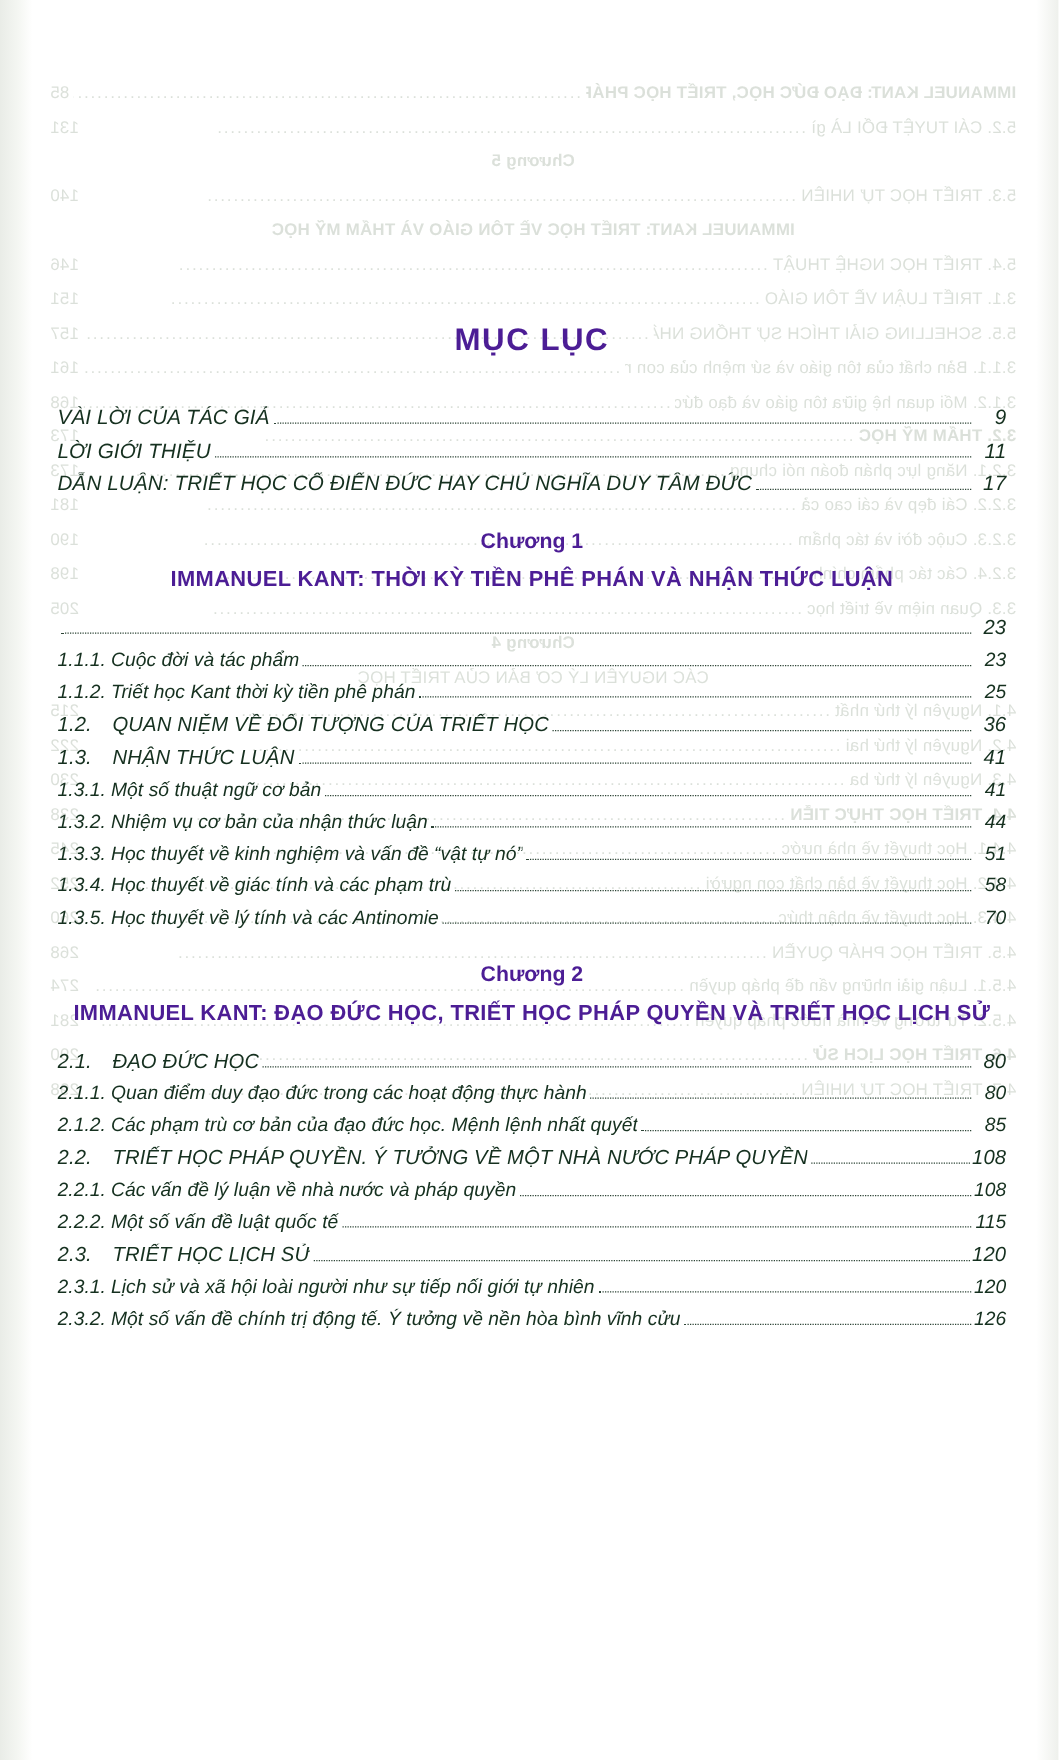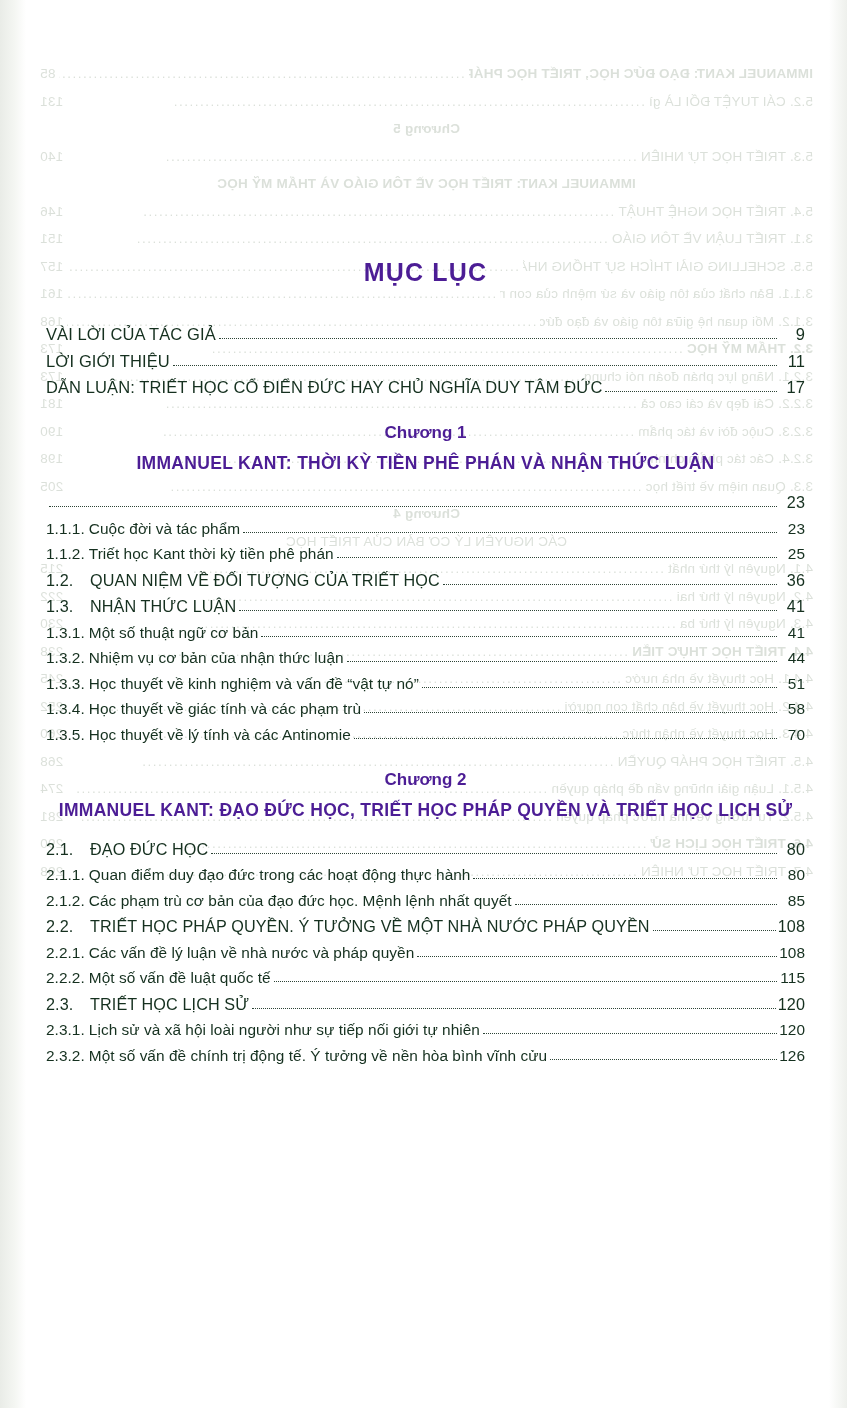--- a/index.html
+++ b/index.html
@@ -71,20 +71,21 @@
     font-size: 25px;
     letter-spacing: 1.2px;
     color: #4c1d95;
     margin-top: 258px;
     margin-bottom: 38px;
   }
   ul.toc {
     list-style: none;
     margin: 0;
     padding: 0;
+    font-style: italic;
   }
   li.toc-entry {
     display: flex;
     align-items: flex-end;
     color: #15301f;
     white-space: nowrap;
     padding: 0;
     margin: 0 0 7.5px 0;
   }
   li.toc-entry .label {

